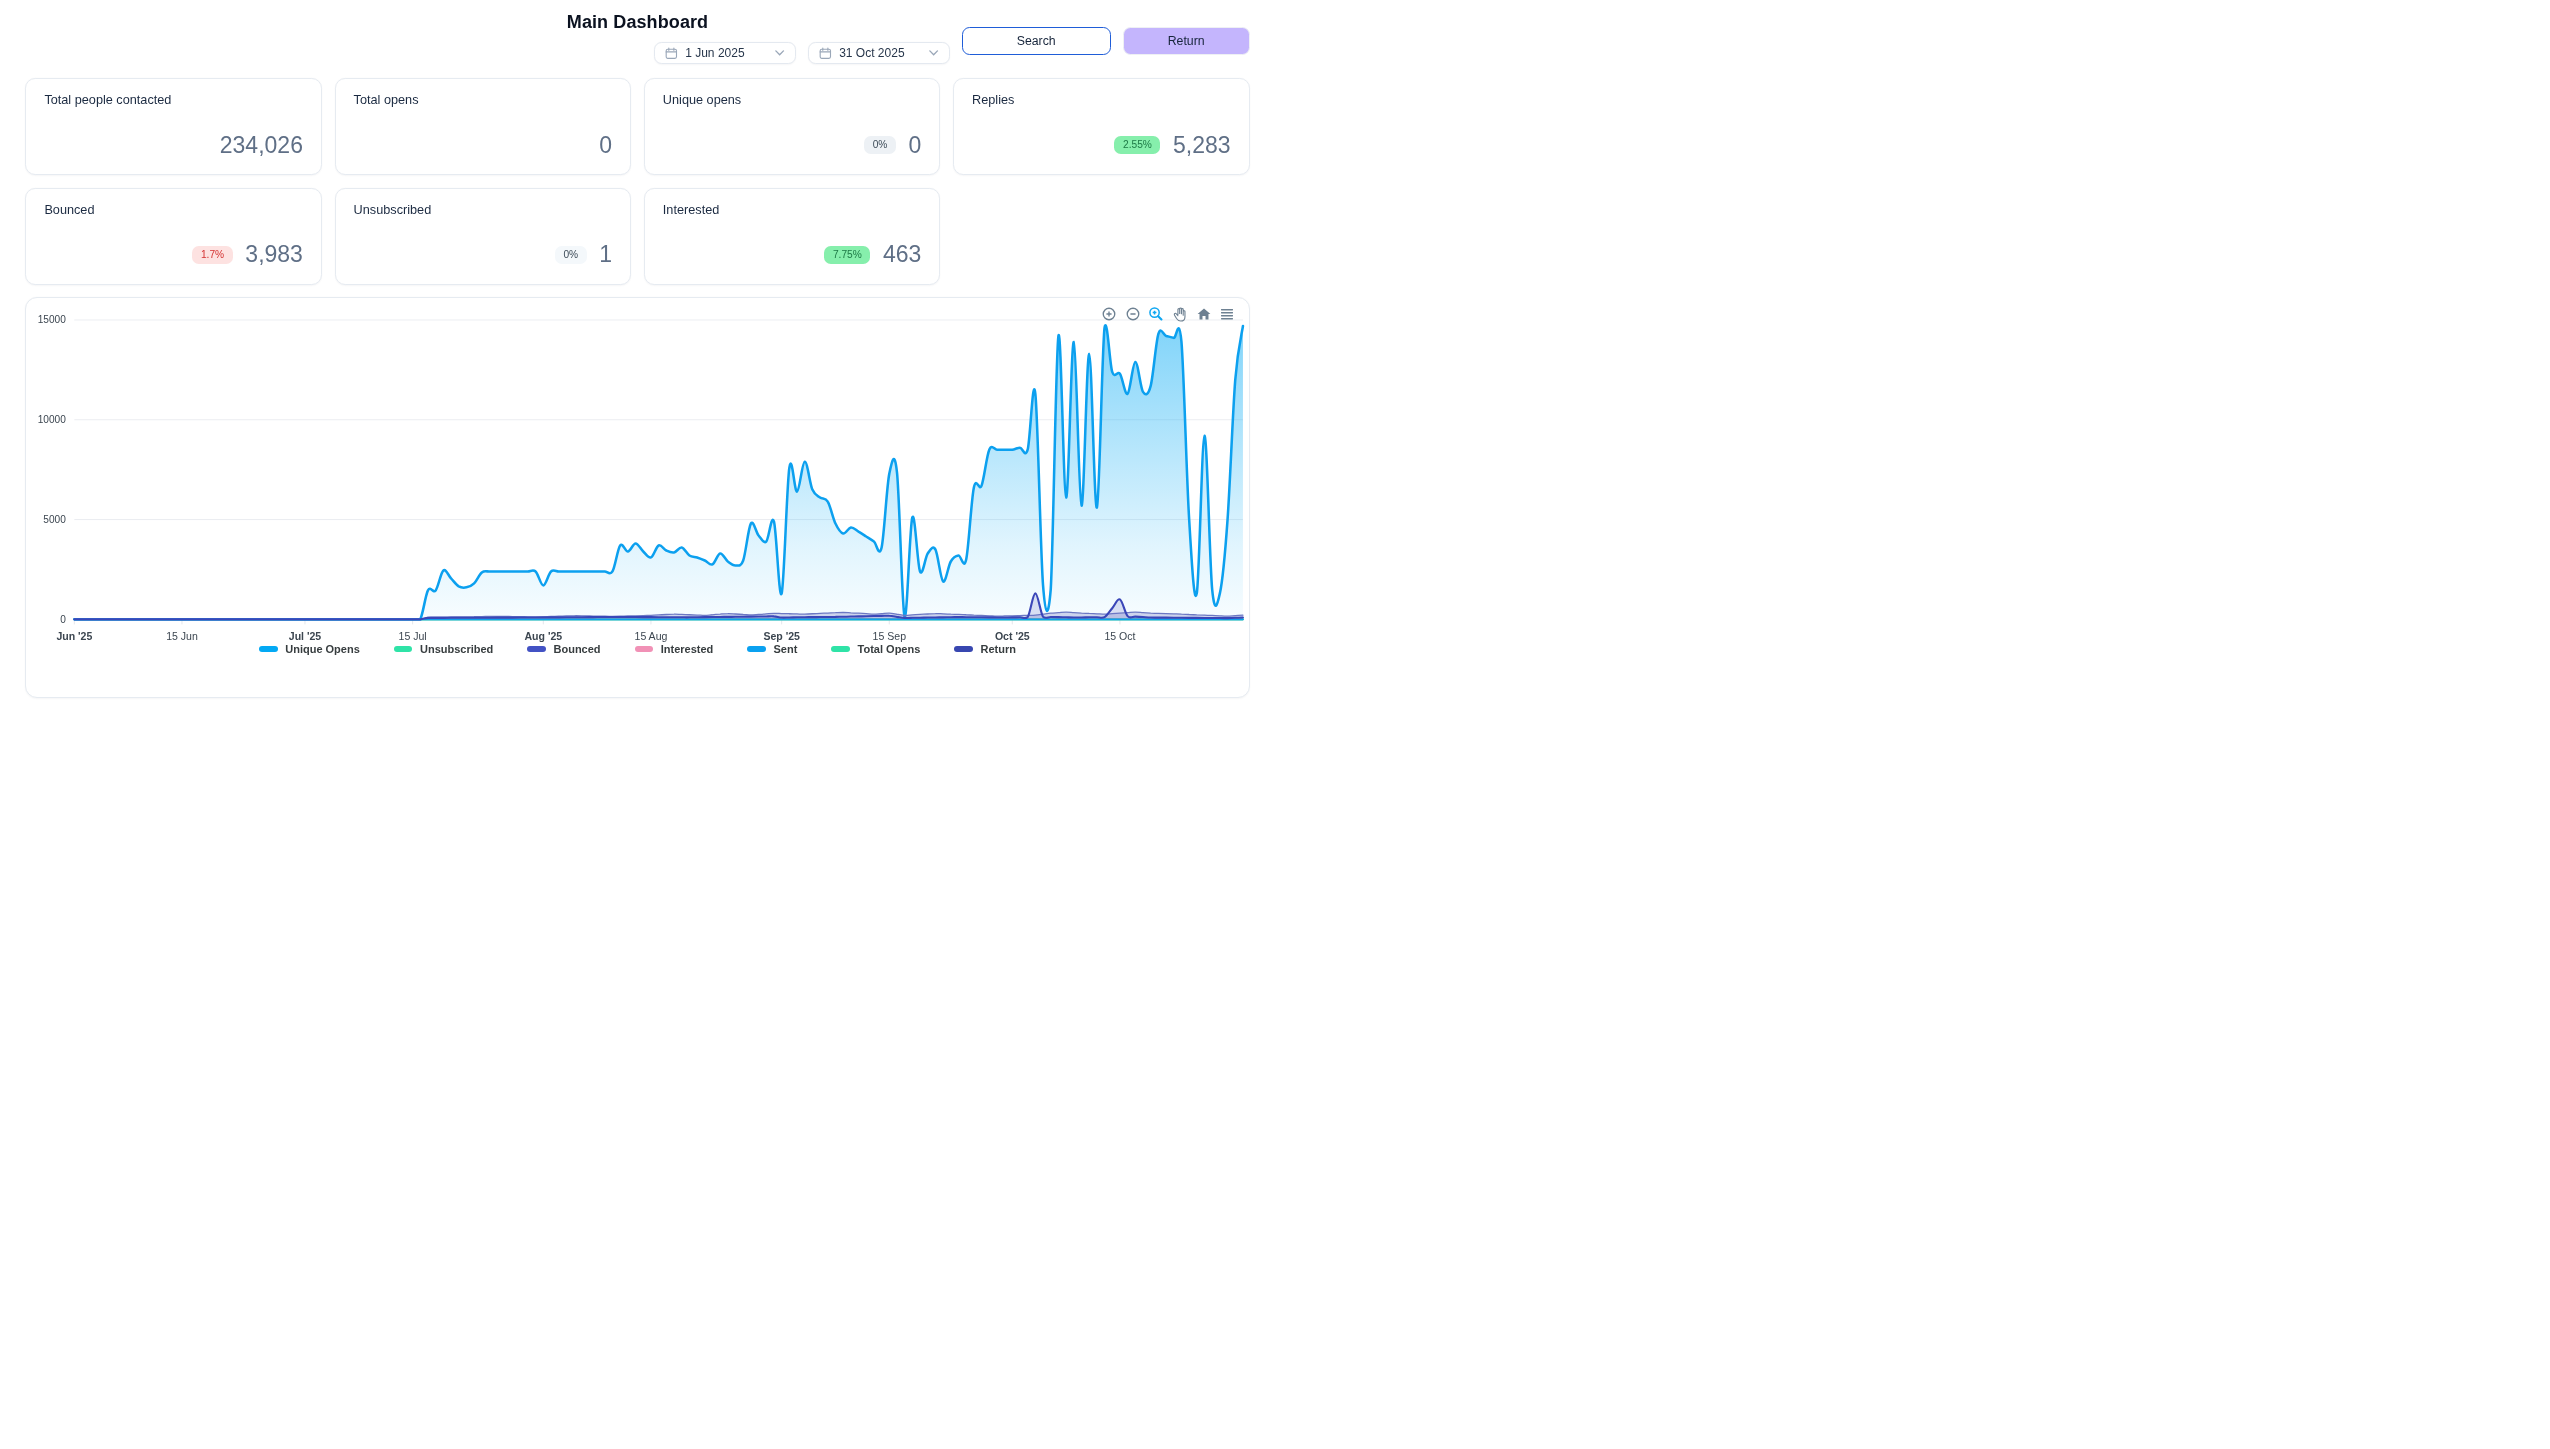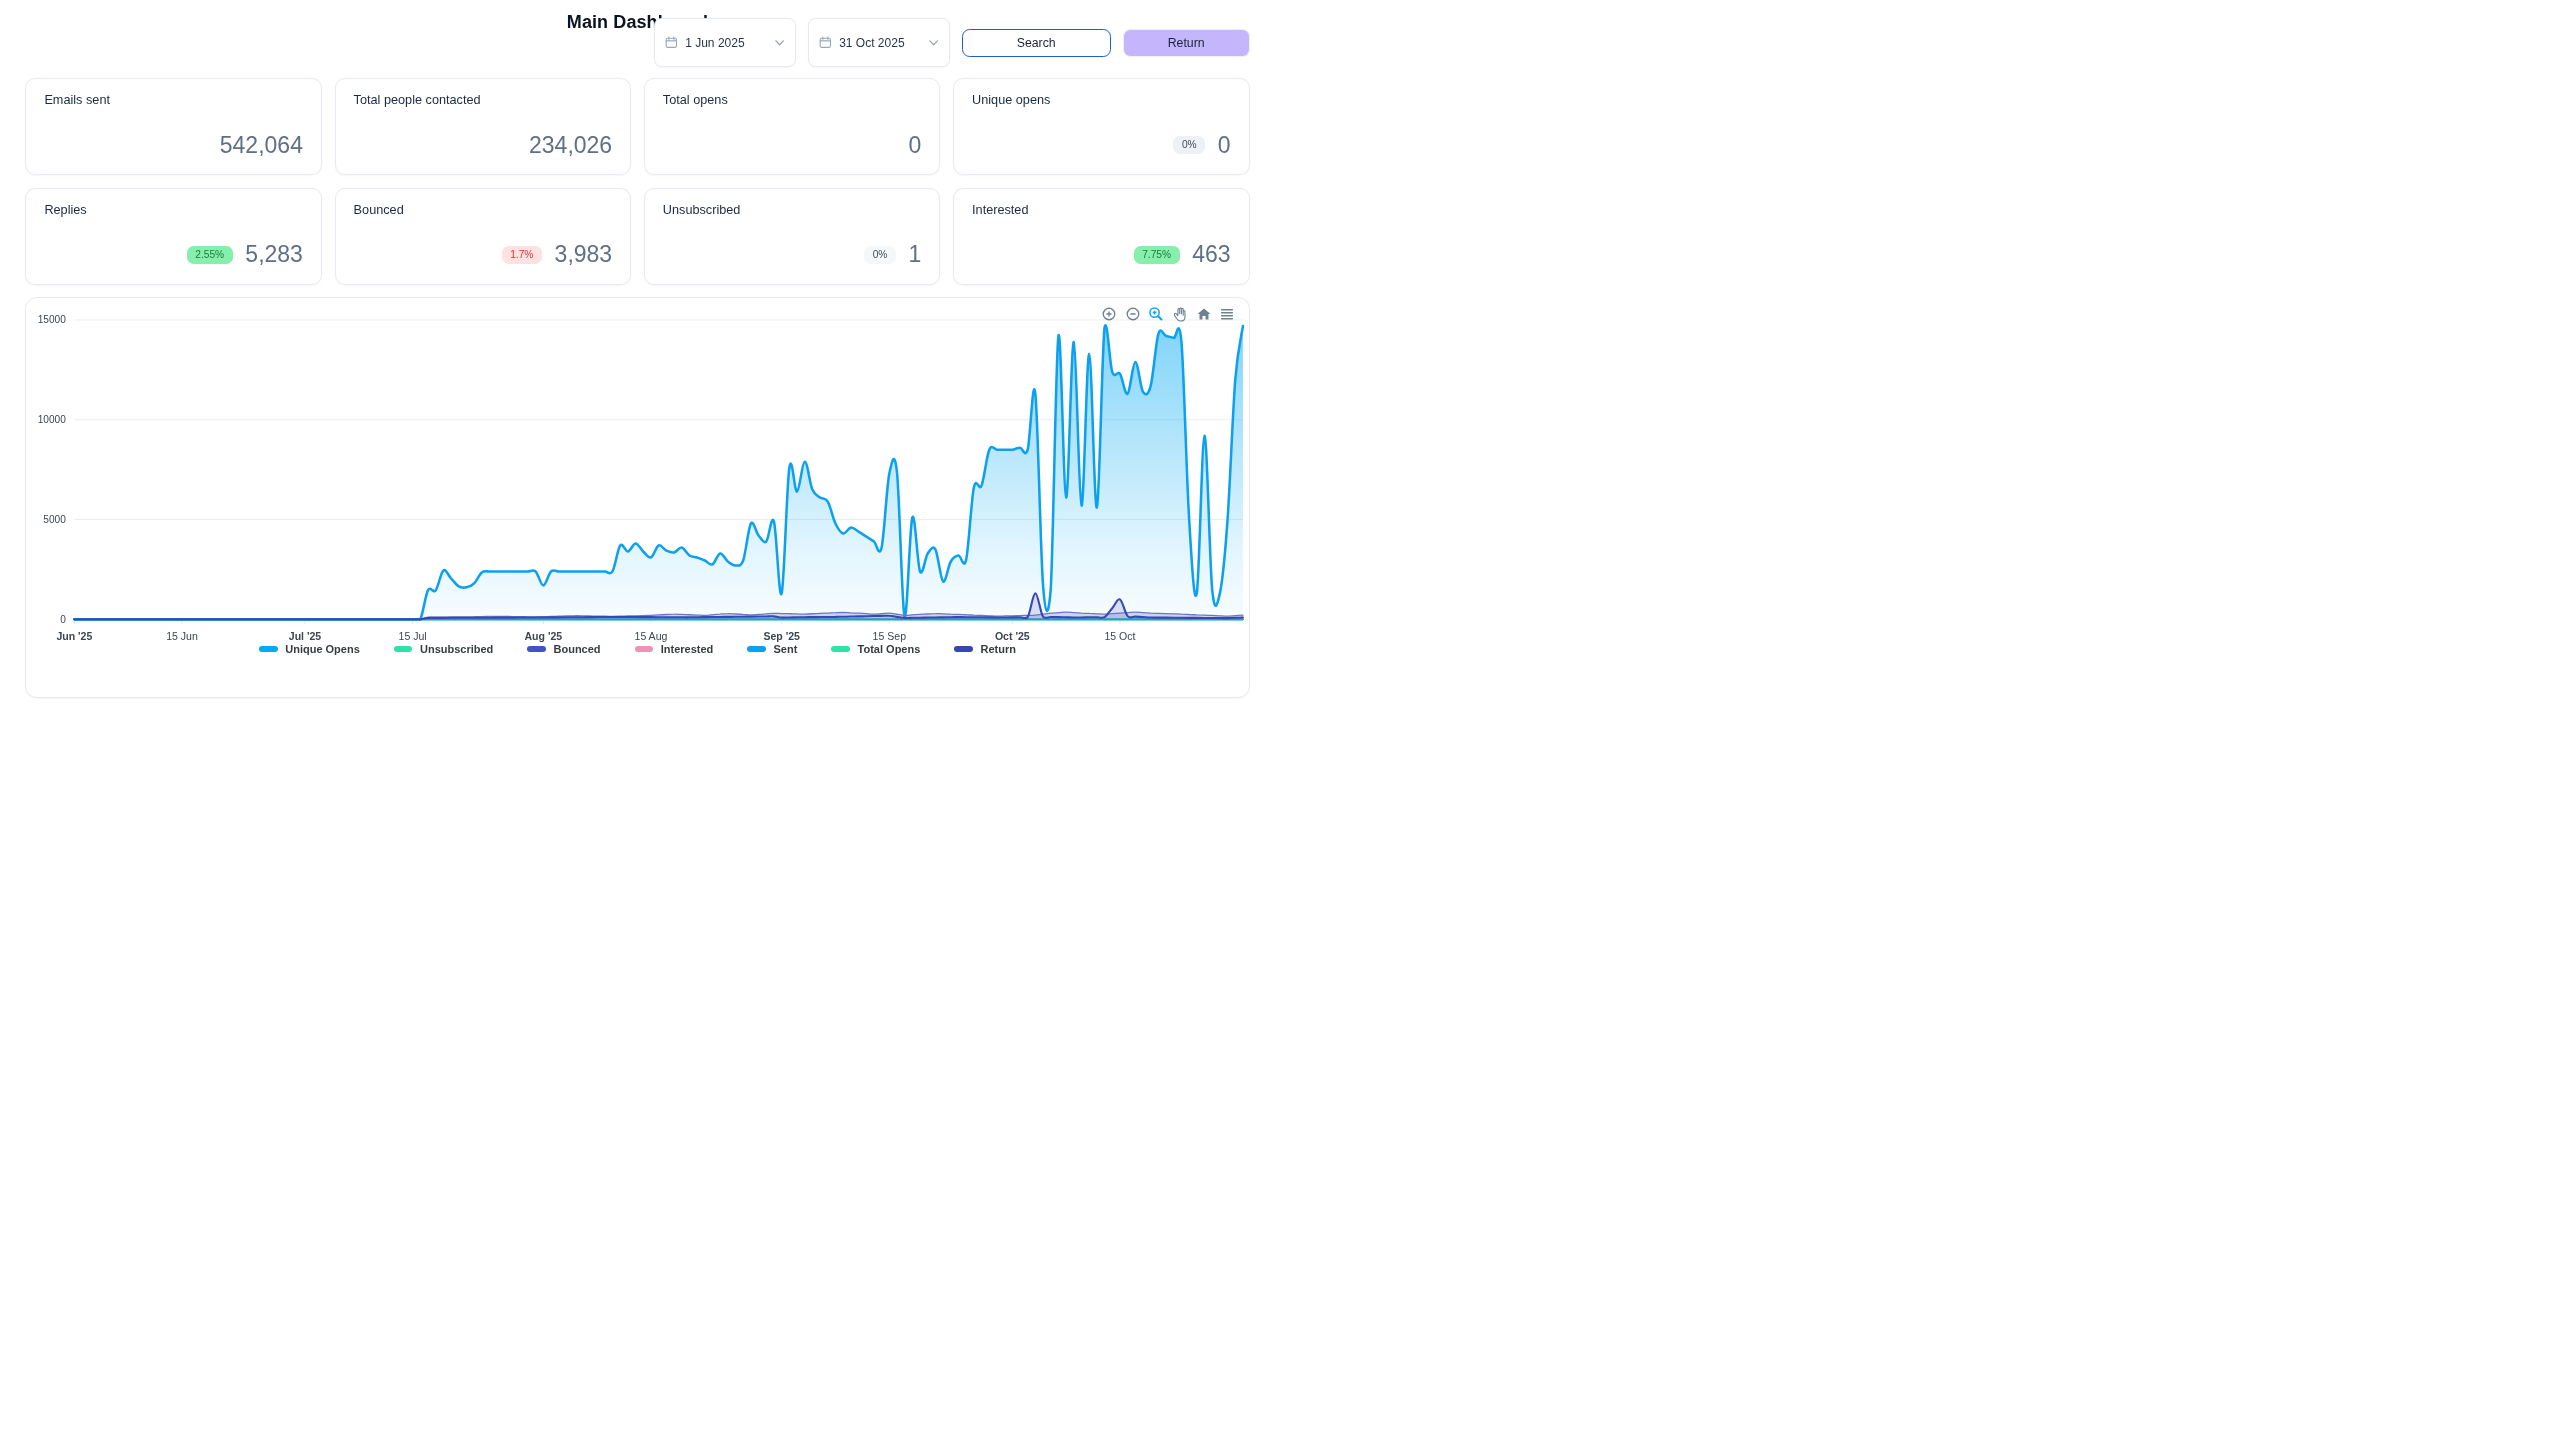--- a/index.html
+++ b/index.html
@@ -8,23 +8,23 @@
     font-family:"Liberation Sans","DejaVu Sans",sans-serif;
     color:#16243d;
   }
   .page{padding:0 25.4px;}
   
   .header{position:relative;padding-top:12px;height:78px;box-sizing:border-box;}
   .header h1{margin:0;font-size:18px;font-weight:700;color:#0b1220;letter-spacing:0.1px;text-align:center;}
   .header p{margin:6px 0 0 0;font-size:12.3px;color:#49586e;}
   .controls{position:absolute;top:18px;right:0;display:flex;align-items:center;gap:12px;}
   .datepicker{
-    display:flex;align-items:center;gap:7.6px;height:49px;box-sizing:border-box;
+    display:flex;align-items:center;gap:7.6px;height:22px;box-sizing:border-box;
     padding:0 10.2px;min-width:142px;background:#fff;border:0.8px solid #e4e9f0;
-    border-radius:7.6px;cursor:pointer;box-shadow:0 0.8px 1.7px rgba(16,24,40,.04);
+    border-radius:7.6px;cursor:pointer;box-shadow:0 0.8px 1.7px rgba(16,24,40,.04);margin-top:24px;
   }
   .datepicker .dp-value{font-size:12px;color:#27364b;flex:1;}
   .btn{
     height:28px;box-sizing:border-box;border-radius:7.6px;font-size:12.3px;
     font-family:inherit;cursor:pointer;font-weight:500;color:#16243a;
   }
   .btn-search{background:#fff;border:1.7px solid #1f5dd8;padding:0 54px;}
   .btn-return{background:#c4b5fd;border:0.8px solid #eef0f4;padding:0 44px;}
   
   .cards{display:grid;grid-template-columns:repeat(4,1fr);gap:12.7px;margin-top:0;}
@@ -99,26 +99,20 @@
               <path d="M1 1l4.5 4.5L10 1"></path>
             </svg>
         </span>
       </div>
       <button class="btn btn-search">Search</button>
       <button class="btn btn-return">Return</button>
     </div>
   </div>
 
   <div class="cards" id="cards-grid">
-      <div class="card">
-        <div class="stat-label">Emails sent</div>
-        <div class="value-row">
-          <span class="stat-value">542,064</span>
-        </div>
-      </div>
       <div class="card">
         <div class="stat-label">Total people contacted</div>
         <div class="value-row">
           <span class="stat-value">234,026</span>
         </div>
       </div>
       <div class="card">
         <div class="stat-label">Total opens</div>
         <div class="value-row">
           <span class="stat-value">0</span>

